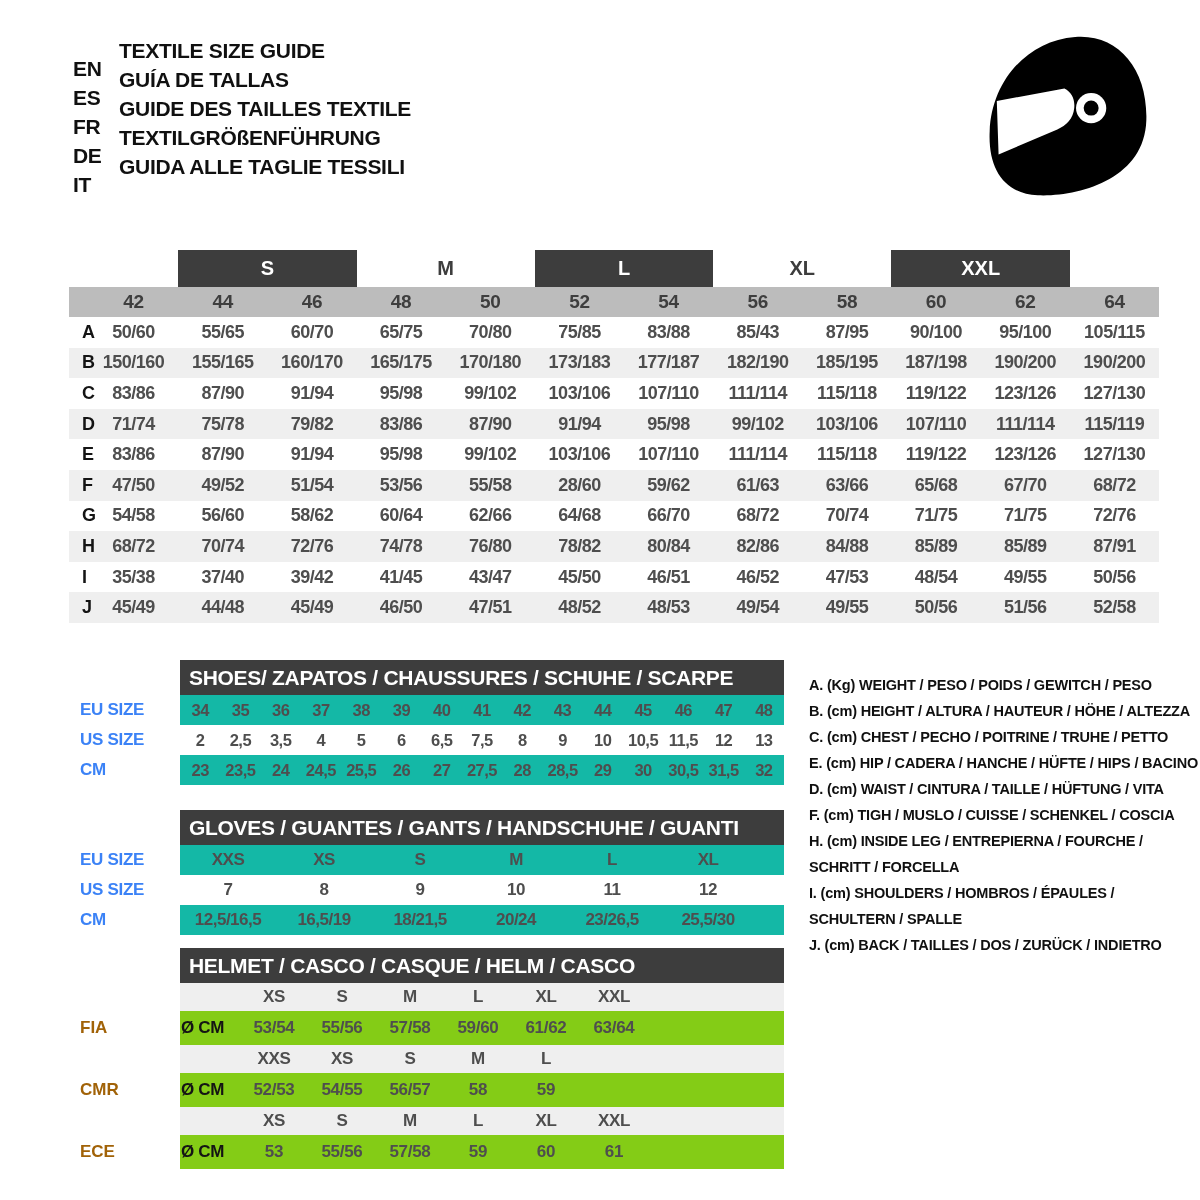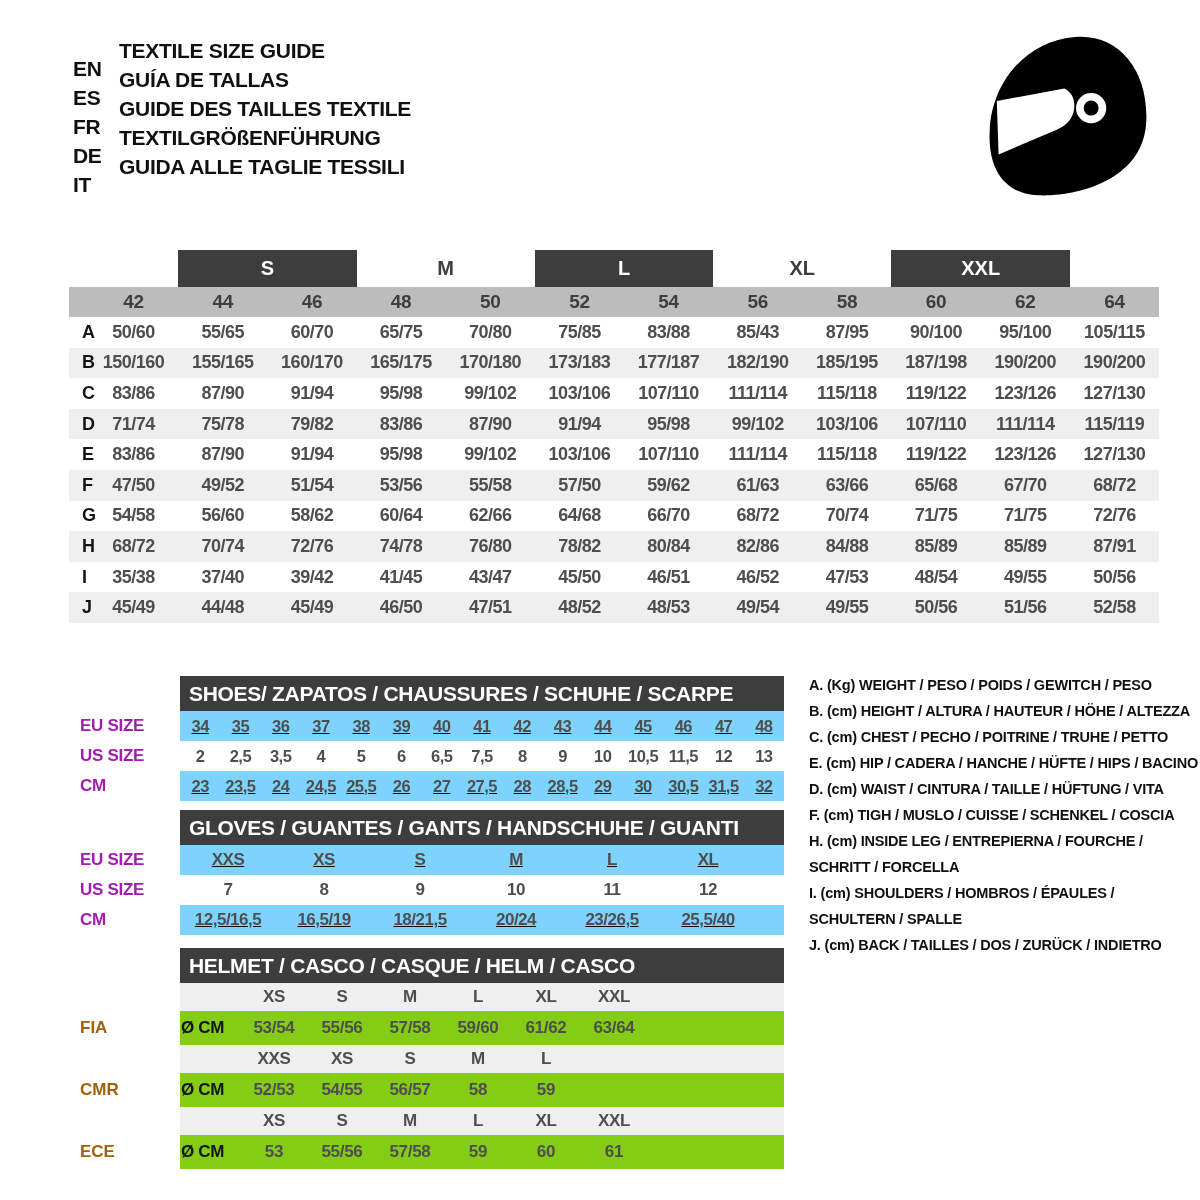--- a/index.html
+++ b/index.html
@@ -31,26 +31,26 @@
   .m-strip { height:30px; background:#bcbcbc; align-items:center; }
   .strip-num { text-align:center; font-weight:bold; font-size:19px; color:#3e3e3e; letter-spacing:-0.3px; }
   .m-row { height:30.6px; align-items:center; }
   .m-rows > .m-row:nth-child(even) { background:#efefef; }
   .m-label { font-weight:bold; font-size:18px; color:#141414; padding-left:13px; }
   .m-cell { text-align:center; font-weight:bold; font-size:18px; color:#4e4e4e; letter-spacing:-0.5px; }
   
   .bt { position:absolute; left:69px; width:715px; }
   .bt-title { margin-left:111px; height:35px; background:#3d3d3d; color:#ffffff; display:flex; align-items:center; padding-left:9px; box-sizing:border-box; font-weight:bold; font-size:21px; letter-spacing:-0.3px; }
   .bt-row { display:grid; grid-template-columns:111px 1fr; height:30px; }
-  .bt-label { display:flex; align-items:center; padding-left:11px; font-weight:bold; font-size:17px; color:#a21caf; letter-spacing:-0.3px; }
+  .bt-label { display:flex; align-items:center; padding-left:11px; font-weight:bold; font-size:17px; color:#3b82f6; letter-spacing:-0.3px; }
   .vals { align-items:center; }
-  .shaded { background:#7dd3fc;text-decoration:underline; }
+  .shaded { background:#14b8a6; }
   .v-cell { text-align:center; font-weight:bold; color:#4e4e4e; letter-spacing:-0.5px; }
   
-  .shoes-table { top:676px; }
+  .shoes-table { top:660px; }
   .s-vals { display:grid; grid-template-columns:repeat(15, 1fr); }
   .s-vals .v-cell { font-size:16.5px; }
   
   .gloves-table { top:810px; }
   .g-vals { display:grid; grid-template-columns:repeat(6, 96px) 1fr; }
   .g-vals .v-cell { font-size:17px; }
   
   .helmet-table { top:948px; }
   .h-section { display:grid; grid-template-columns:111px 1fr; }
   .h-sec-label { grid-column:1; grid-row:2; display:flex; align-items:center; padding-left:11px; font-weight:bold; font-size:17px; color:#a16207; }
@@ -300,21 +300,21 @@
           <div class="m-cell">47/50</div>
 
           <div class="m-cell">49/52</div>
 
           <div class="m-cell">51/54</div>
 
           <div class="m-cell">53/56</div>
 
           <div class="m-cell">55/58</div>
 
-          <div class="m-cell">57/50</div>
+          <div class="m-cell">28/60</div>
 
           <div class="m-cell">59/62</div>
 
           <div class="m-cell">61/63</div>
 
           <div class="m-cell">63/66</div>
 
           <div class="m-cell">65/68</div>
 
           <div class="m-cell">67/70</div>
@@ -609,21 +609,21 @@
             <div class="v-cell">12,5/16,5</div>
 
             <div class="v-cell">16,5/19</div>
 
             <div class="v-cell">18/21,5</div>
 
             <div class="v-cell">20/24</div>
 
             <div class="v-cell">23/26,5</div>
 
-            <div class="v-cell">25,5/40</div>
+            <div class="v-cell">25,5/30</div>
 
         </div>
       </div>
 
   </div>
 </div>
 
 <div class="bt helmet-table">
   <div class="bt-title">HELMET / CASCO / CASQUE / HELM / CASCO</div>
   <div class="h-sections">

